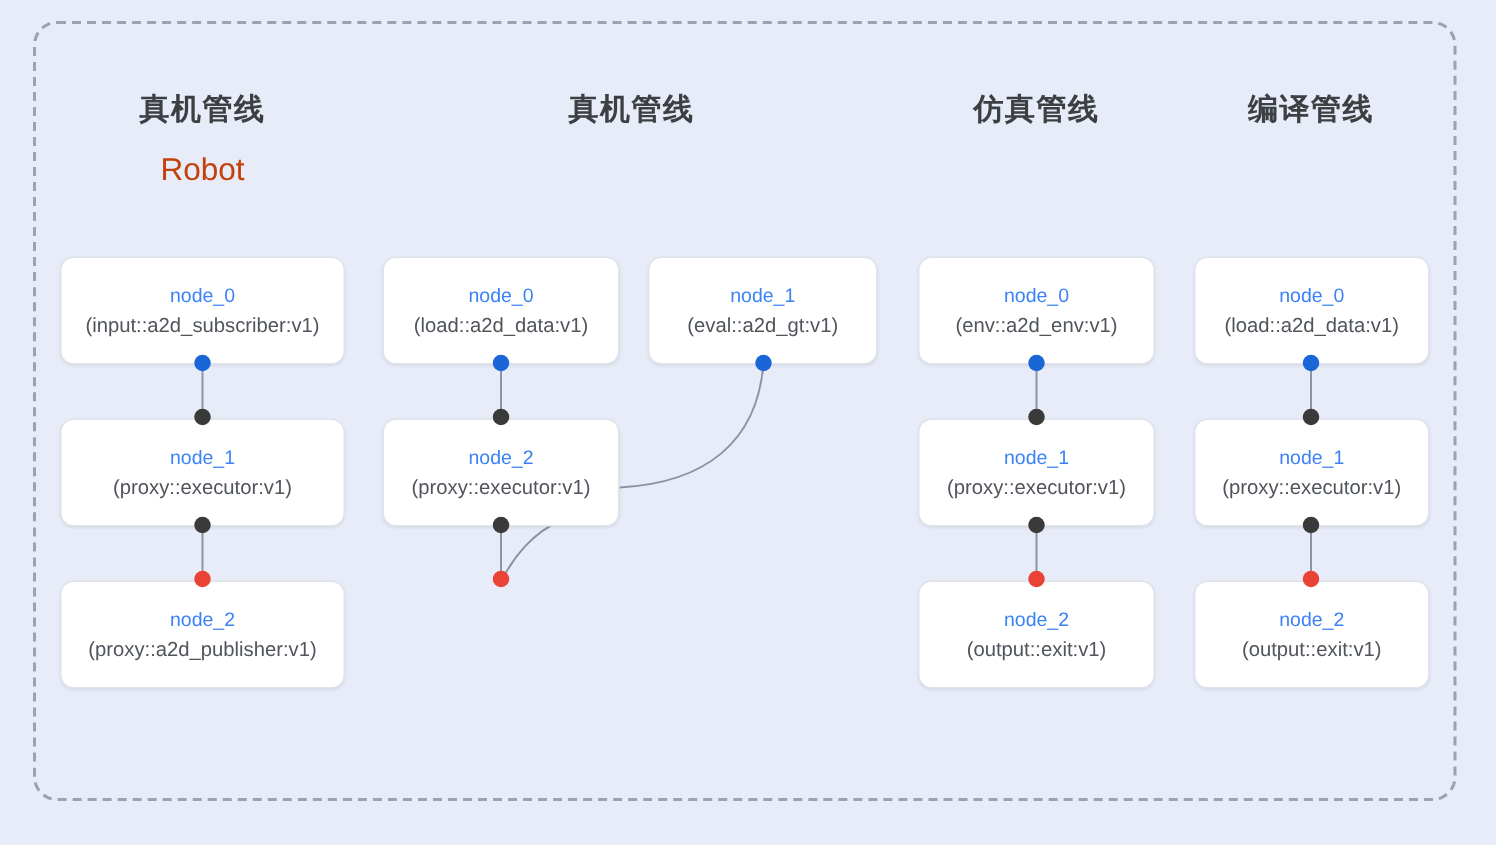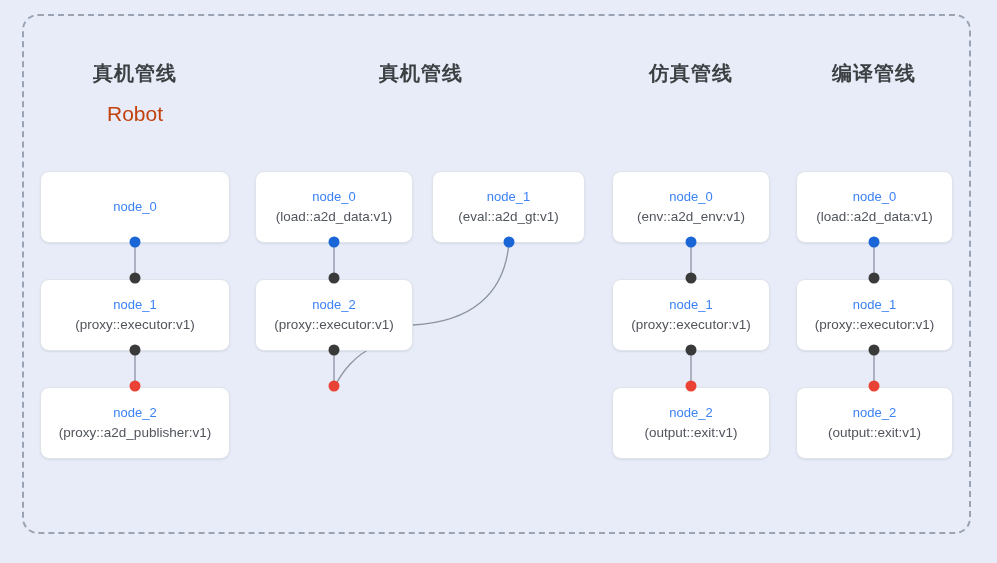--- a/index.html
+++ b/index.html
@@ -137,20 +137,21 @@
   <div class="col-head" style="left:611px; top:60px; width:160px;">
     <div class="col-title">仿真管线</div>
   </div>
 
   <div class="col-head" style="left:794px; top:60px; width:160px;">
     <div class="col-title">编译管线</div>
   </div>
 
   <div class="node-card" style="left:40px; top:171px; width:190px; height:72px;">
     <div class="node-id">node_0</div>
+    <div class="node-type">(input::a2d_subscriber:v1)</div>
   </div>
   <div class="node-card" style="left:40px; top:279px; width:190px; height:72px;">
     <div class="node-id">node_1</div>
     <div class="node-type">(proxy::executor:v1)</div>
   </div>
   <div class="node-card" style="left:40px; top:387px; width:190px; height:72px;">
     <div class="node-id">node_2</div>
     <div class="node-type">(proxy::a2d_publisher:v1)</div>
   </div>
 

